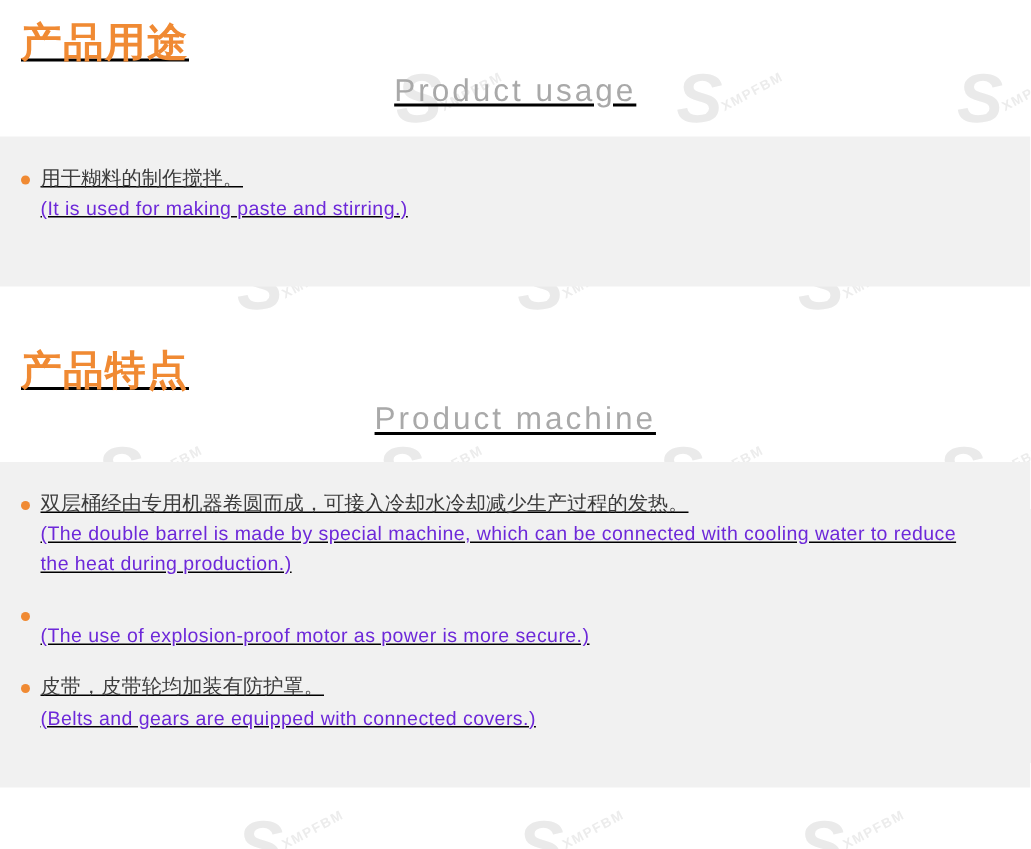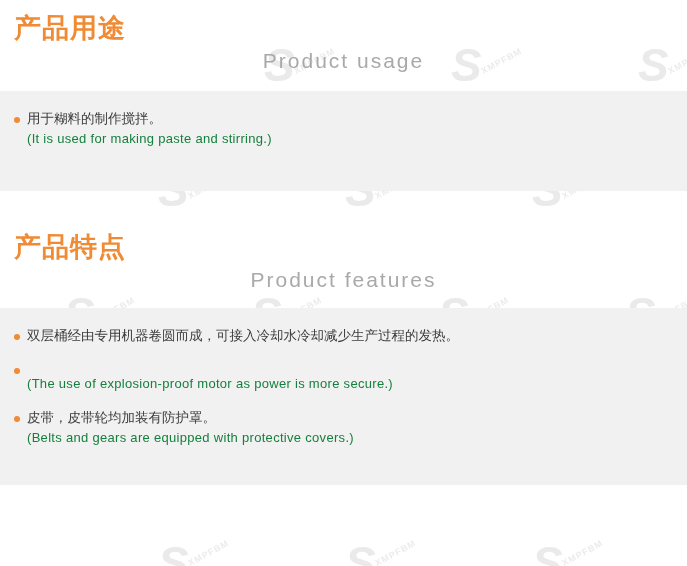--- a/index.html
+++ b/index.html
@@ -43,20 +43,21 @@
   }
 
   .page {
     position: relative;
     z-index: 10;
     padding: 0;
   }
 
   .section {
     position: relative;
+    text-decoration: underline;
   }
 
   .sec-heading {
     padding: 0 14px;
   }
   .title-cn {
     color: #f08a33;
     font-size: 27px;
     font-weight: bold;
     letter-spacing: 1px;
@@ -91,21 +92,21 @@
     flex: 0 0 auto;
     margin-top: 8px;
     margin-right: 7px;
   }
   .bullet-cn {
     color: #3c3c3c;
     font-size: 13.5px;
     line-height: 1.5;
   }
   .bullet-en {
-    color: #15803d;
+    color: #6d28d9;
     font-size: 13px;
     line-height: 1.55;
     letter-spacing: 0.3px;
     margin-left: 13px;
     padding-right: 18px;
   }
   .item {
     margin-bottom: 14px;
   }
   .item:last-child {
@@ -179,42 +180,43 @@
           <span class="bullet-cn">用于糊料的制作搅拌。</span>
         </div>
         <div class="bullet-en">(It is used for making paste and stirring.)</div>
       </div>
     </div>
   </div>
 
   <div class="section" id="sec-features">
     <div class="sec-heading">
       <h1 class="title-cn">产品特点</h1>
-      <h2 class="title-en">Product features</h2>
+      <h2 class="title-en">Product machine</h2>
     </div>
     <div class="panel">
 
       <div class="item">
         <div class="bullet-row">
           <span class="dot"></span>
           <span class="bullet-cn">双层桶经由专用机器卷圆而成，可接入冷却水冷却减少生产过程的发热。</span>
         </div>
+        <div class="bullet-en">(The double barrel is made by special machine, which can be connected with cooling water to reduce the heat during production.)</div>
       </div>
 
       <div class="item">
         <div class="bullet-row">
           <span class="dot"></span>
         </div>
         <div class="bullet-en">(The use of explosion-proof motor as power is more secure.)</div>
       </div>
 
       <div class="item">
         <div class="bullet-row">
           <span class="dot"></span>
           <span class="bullet-cn">皮带，皮带轮均加装有防护罩。</span>
         </div>
-        <div class="bullet-en">(Belts and gears are equipped with protective covers.)</div>
+        <div class="bullet-en">(Belts and gears are equipped with connected covers.)</div>
       </div>
 
     </div>
   </div>
 
 </div>
 
 </body></html>

